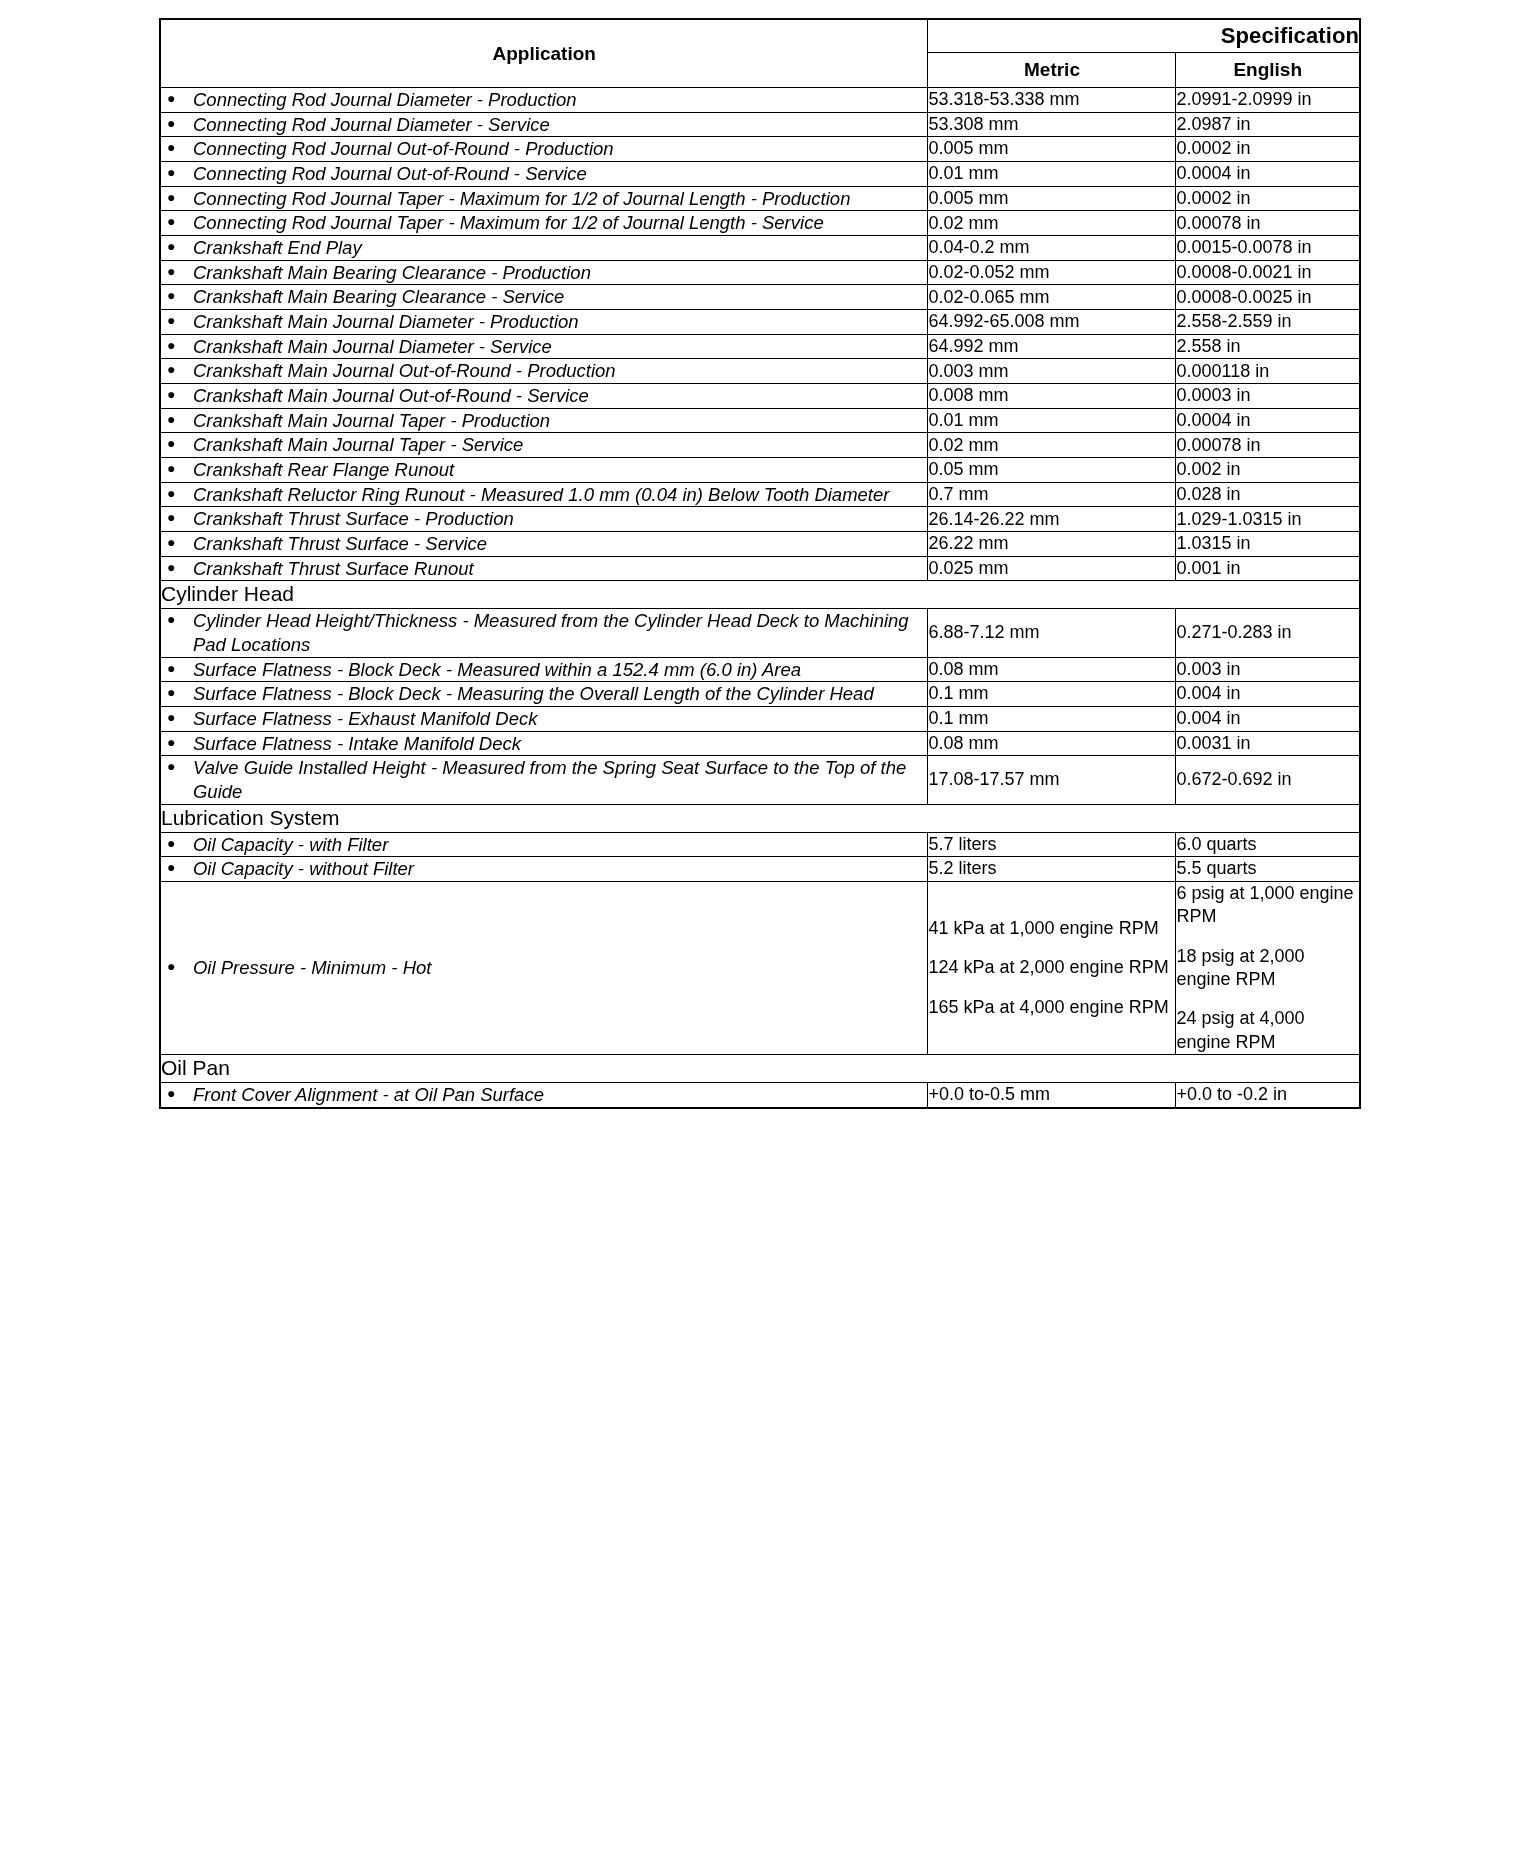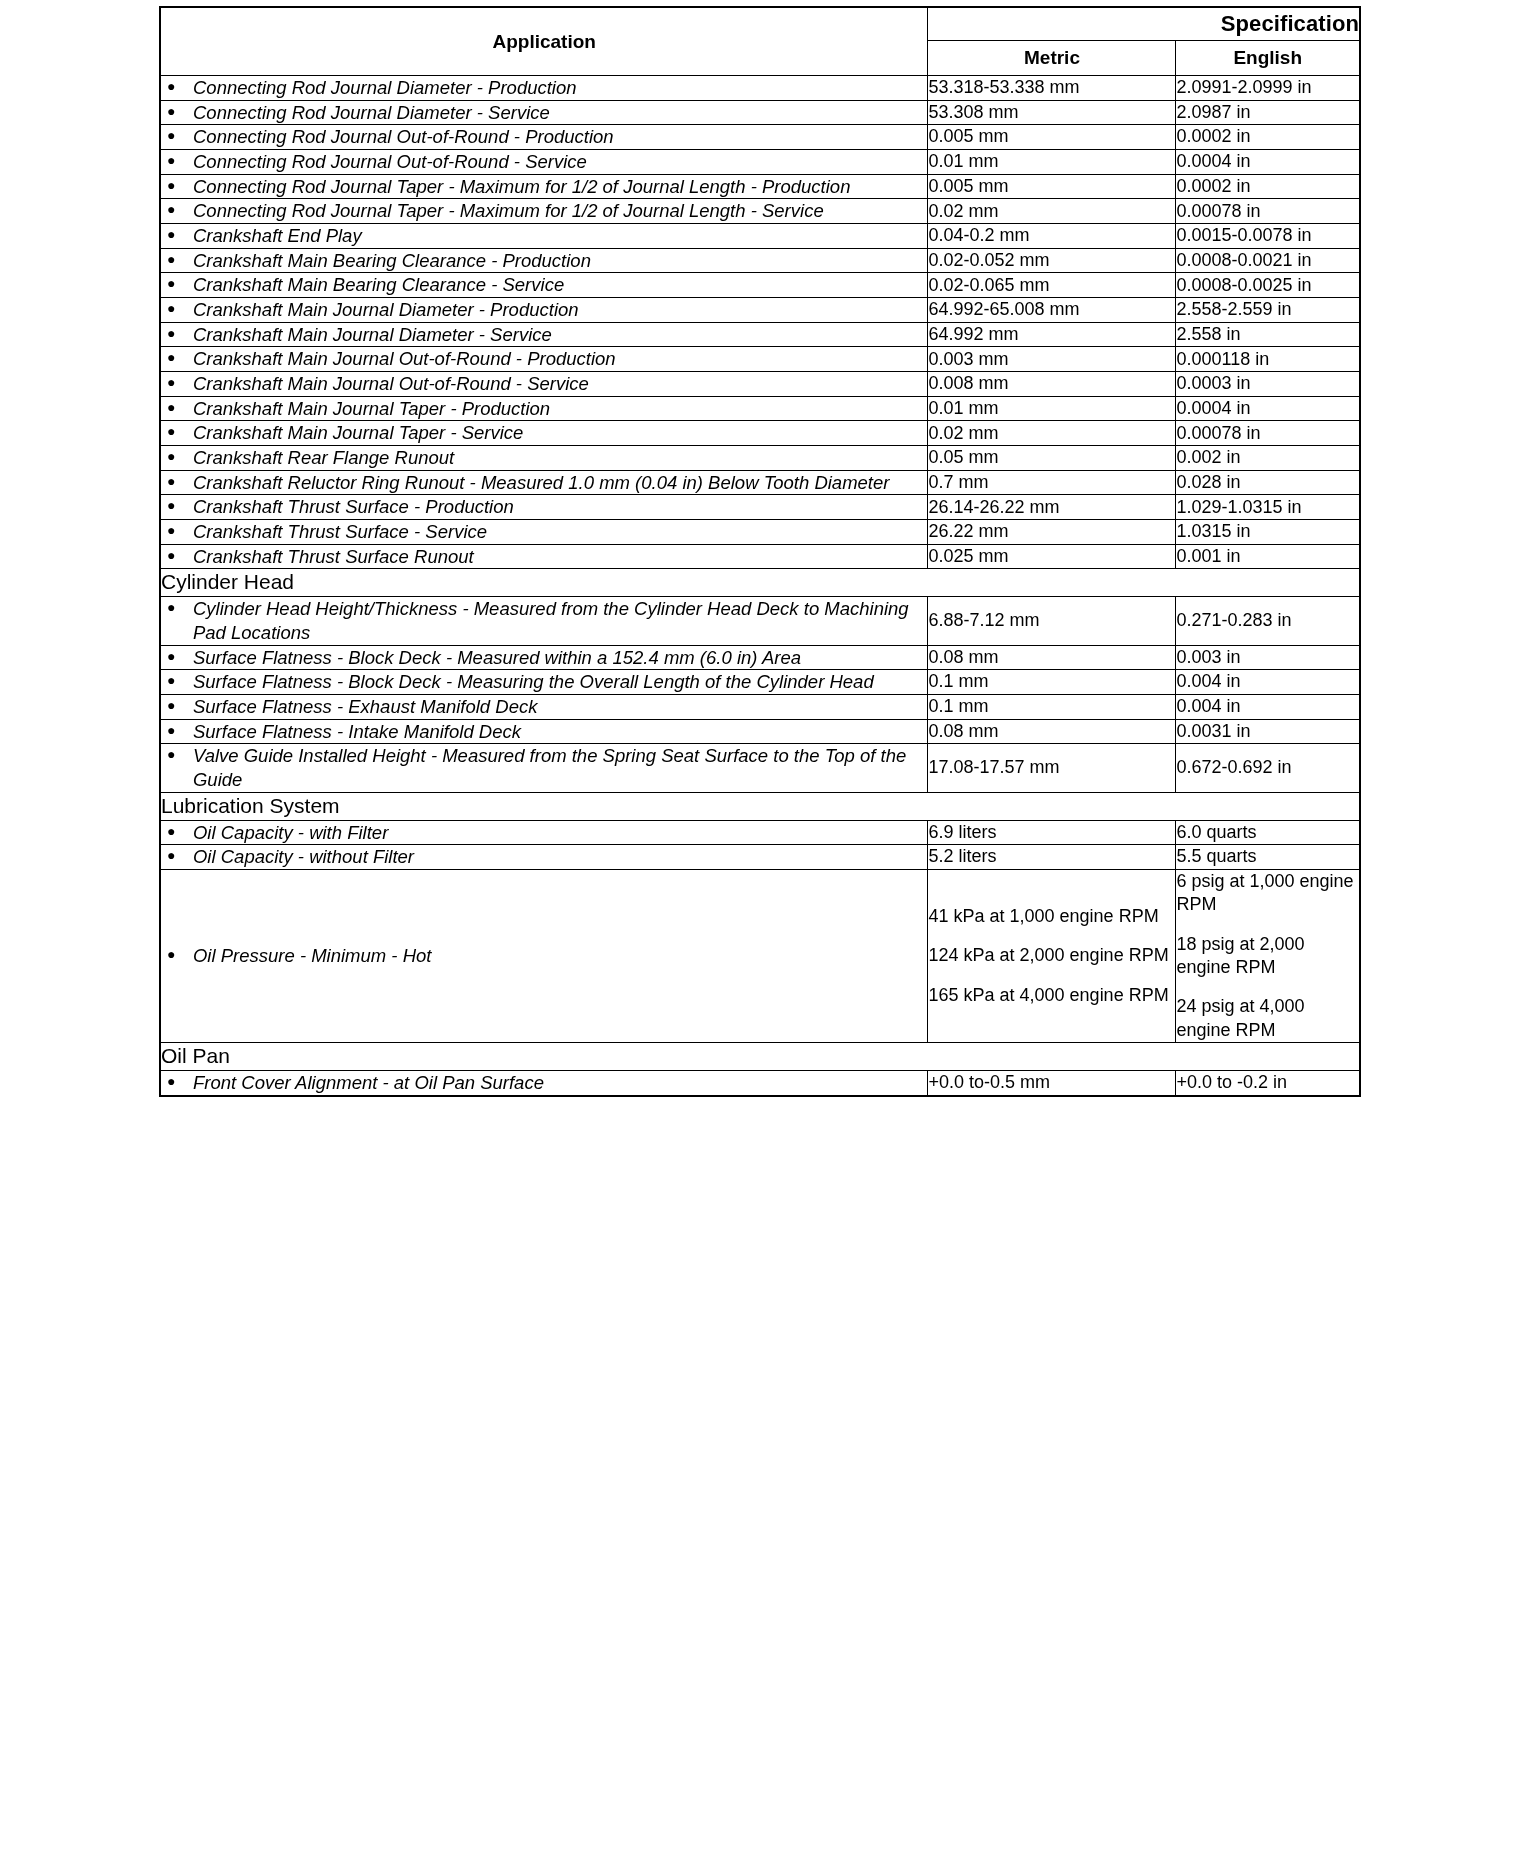--- a/index.html
+++ b/index.html
@@ -14,21 +14,21 @@
   }
   .sheet {
     width: 1520px;
     box-sizing: border-box;
     padding: 6px 8px 8px 8px;
   }
   table.spec {
     border-collapse: collapse;
     table-layout: fixed;
     width: 1200px;
-    margin: 0 auto;
+    margin: 12px auto;
     border: 2px solid #000;
   }
   table.spec col.c-app { width: 768px; }
   table.spec col.c-met { width: 248px; }
   table.spec col.c-eng { width: 184px; }
 
   table.spec th, table.spec td {
     border: 1px solid #000;
     padding: 0;
     vertical-align: middle;
@@ -382,21 +382,21 @@
         <tr>
           <td class="section" colspan="3">Lubrication System</td>
         </tr>
         <tr>
           <td class="app">
             <div class="bullet-row">
               <span class="bullet">●</span>
               <span class="txt">Oil Capacity - with Filter</span>
             </div>
           </td>
-          <td class="val">6.9 liters</td>
+          <td class="val">5.7 liters</td>
           <td class="val">6.0 quarts</td>
         </tr>
         <tr>
           <td class="app">
             <div class="bullet-row">
               <span class="bullet">●</span>
               <span class="txt">Oil Capacity - without Filter</span>
             </div>
           </td>
           <td class="val">5.2 liters</td>

